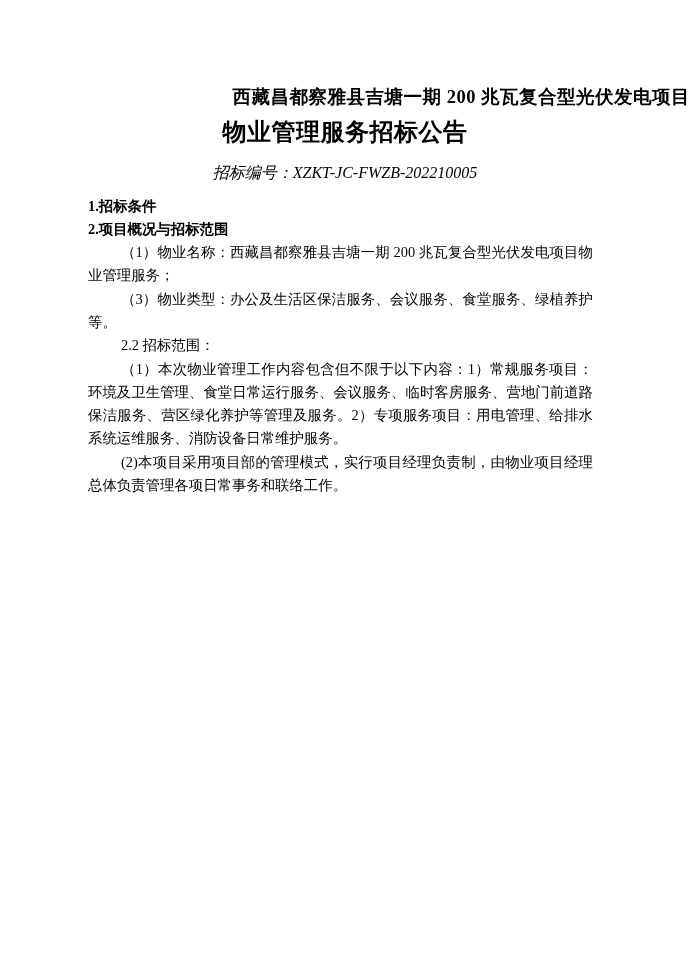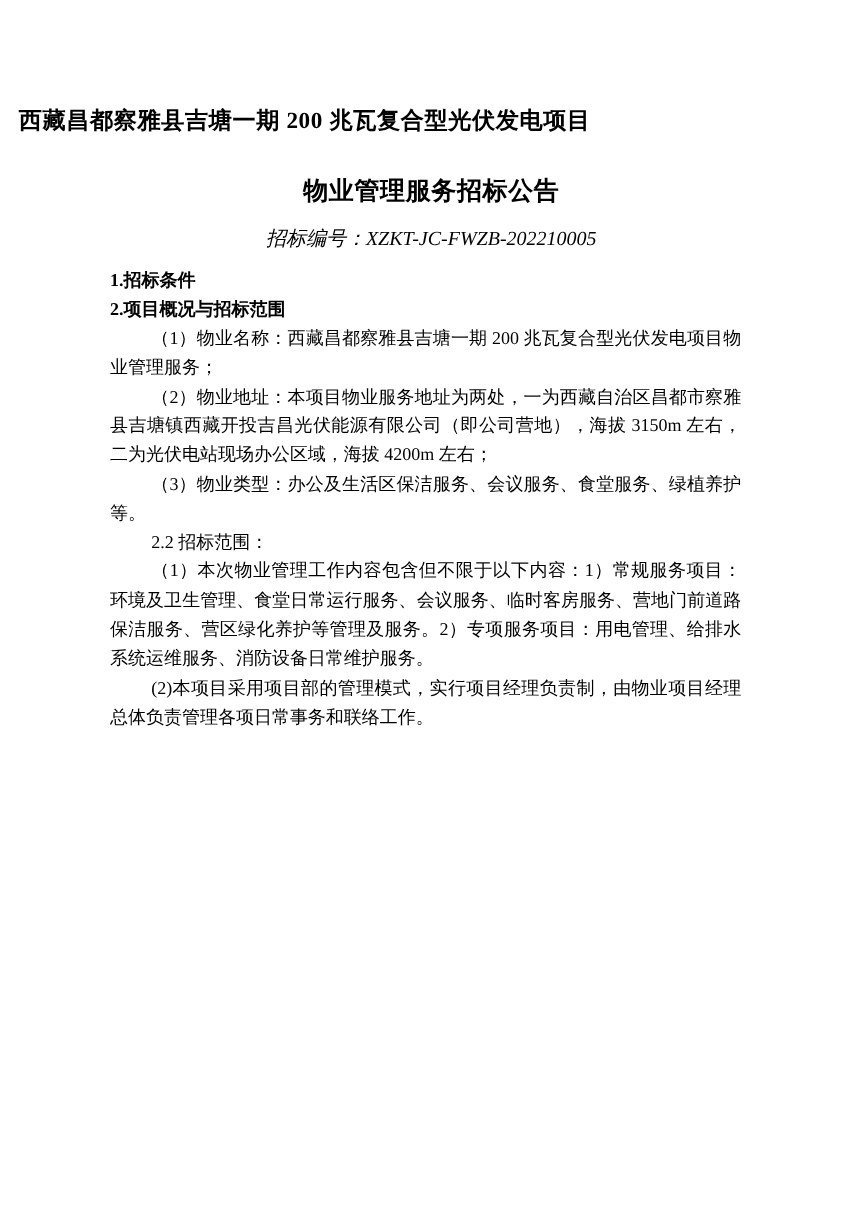--- a/index.html
+++ b/index.html
@@ -15,27 +15,27 @@
     color: #000000;
     font-family: "Liberation Serif", "DejaVu Serif", serif;
     overflow: hidden;
     box-sizing: border-box;
   }
   .doc-title-1 {
     padding-top: 88px;
     font-size: 18.5px;
     line-height: 1;
     font-weight: bold;
-    text-align: left;
+    text-align: right;
     letter-spacing: 0.5px;
     margin-left: 15px;
   }
   .doc-title-2 {
-    margin-top: 36px;
-    font-size: 20px;
+    margin-top: 13px;
+    font-size: 24px;
     line-height: 1;
     font-weight: bold;
     text-align: center;
     letter-spacing: 0.5px;
   }
   .tender-no {
     margin-top: 21px;
     font-size: 16px;
     line-height: 1;
     font-weight: normal;
@@ -71,21 +71,20 @@
 
   <div class="content">
 
     <div class="section">
       <p class="section-heading">1.招标条件</p>
     </div>
 
     <div class="section">
       <p class="section-heading">2.项目概况与招标范围</p>
       <p class="para">（1）物业名称：西藏昌都察雅县吉塘一期 200 兆瓦复合型光伏发电项目物业管理服务；</p>
-      <p class="para">（2）物业地址：本项目物业服务地址为两处，一为西藏自治区昌都市察雅县吉塘镇西藏开投吉昌光伏能源有限公司（即公司营地），海拔 3150m 左右，二为光伏电站现场办公区域，海拔 4200m 左右；</p>
       <p class="para">（3）物业类型：办公及生活区保洁服务、会议服务、食堂服务、绿植养护等。</p>
       <p class="para">2.2 招标范围：</p>
       <p class="para">（1）本次物业管理工作内容包含但不限于以下内容：1）常规服务项目：环境及卫生管理、食堂日常运行服务、会议服务、临时客房服务、营地门前道路保洁服务、营区绿化养护等管理及服务。2）专项服务项目：用电管理、给排水系统运维服务、消防设备日常维护服务。</p>
       <p class="para">(2)本项目采用项目部的管理模式，实行项目经理负责制，由物业项目经理总体负责管理各项日常事务和联络工作。</p>
     </div>
 
 
   </div>
 </div>
 

